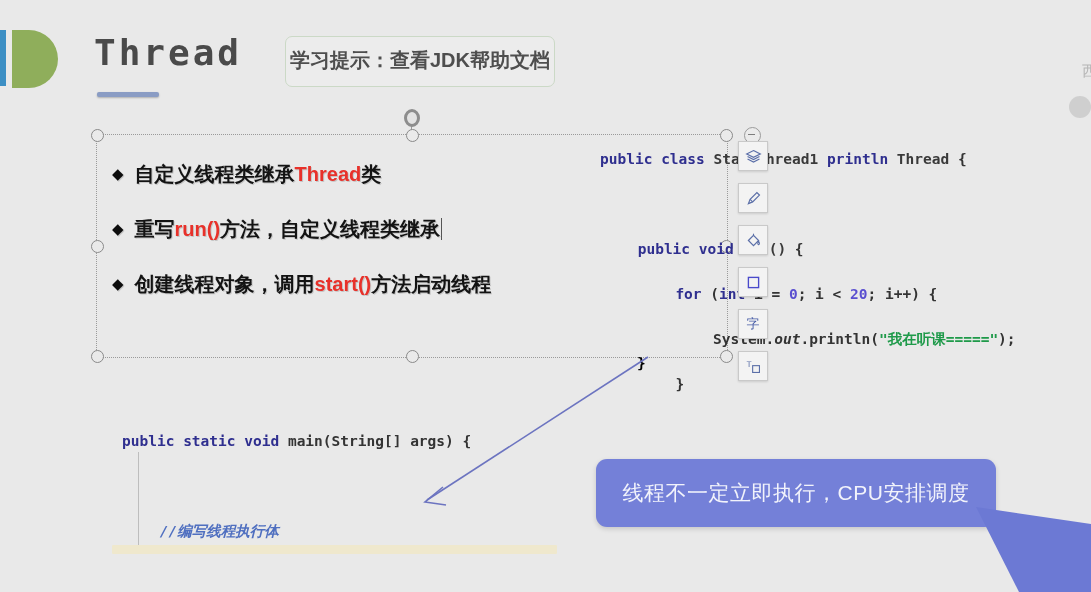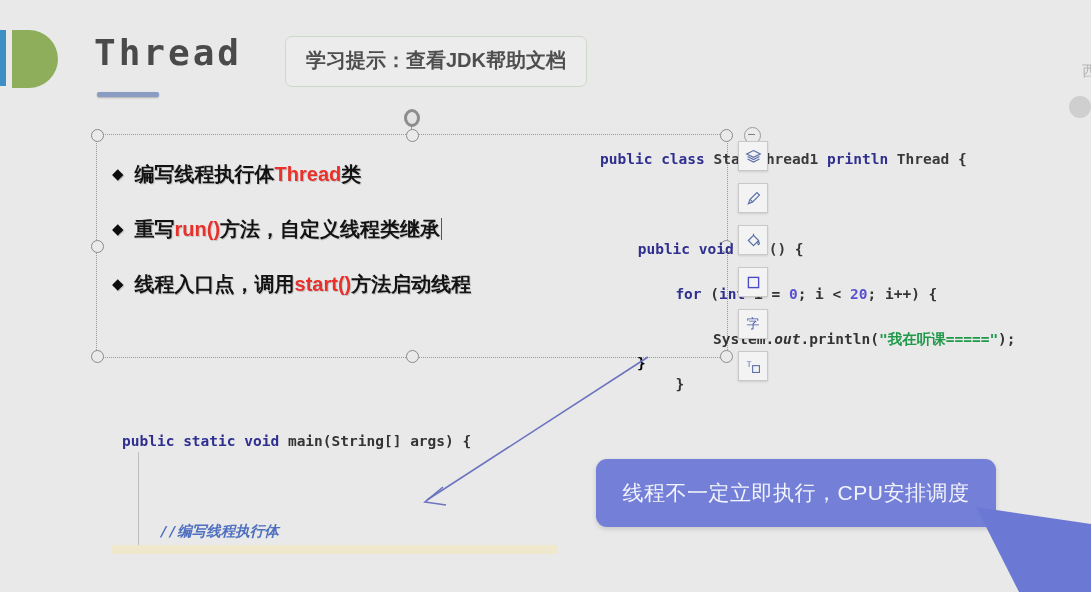--- a/index.html
+++ b/index.html
@@ -22,21 +22,21 @@
     position:absolute;left:94px;top:32px;
     font-size:36px;font-weight:bold;letter-spacing:3px;
     color:#4a4a4a;font-family:"DejaVu Sans Mono","Liberation Mono",monospace;
   }
   #title-underline{position:absolute;left:97px;top:92px;width:62px;height:5px;
     background:#8a9cc4;border-radius:2px;box-shadow:0 1px 2px rgba(0,0,0,.25);}
 
   
   #hint-pill{
     position:absolute;left:285px;top:36px;
-    padding:10px 20px 12px;
+    padding:10px 4px 12px;
     border:1px solid #cbd9c6;border-radius:7px;
     background:#ececec;
     font-size:20px;font-weight:bold;color:#4e4e4e;
     white-space:nowrap;
   }
 
   
   #selection-box{
     position:absolute;left:96px;top:134px;width:630px;height:222px;
     border:1px dotted #9a9a9a;
@@ -144,33 +144,33 @@
     <div class="handle h-mr"></div>
     <div class="handle h-bl"></div>
     <div class="handle h-bm"></div>
     <div class="handle h-br"></div>
   </div>
 
   <div id="bullet-list">
     <div class="bullet-row">
       <span class="bullet-mark">◆</span>
       <span class="bullet-text">
-        <span>编写线程执行体</span><span class="kw">Thread</span><span>类</span>
+        <span>自定义线程类继承</span><span class="kw">Thread</span><span>类</span>
       </span>
     </div>
     <div class="bullet-row">
       <span class="bullet-mark">◆</span>
       <span class="bullet-text">
         <span>重写</span><span class="kw">run()</span><span>方法，自定义线程类继承</span><span class="caret"></span>
       </span>
     </div>
     <div class="bullet-row">
       <span class="bullet-mark">◆</span>
       <span class="bullet-text">
-        <span>线程入口点，调用</span><span class="kw">start()</span><span>方法启动线程</span>
+        <span>创建线程对象，调用</span><span class="kw">start()</span><span>方法启动线程</span>
       </span>
     </div>
   </div>
 
   <div id="code-top" class="code"><div><span class="c-kw">public</span> <span class="c-kw">class</span> <span class="c-type">StartThread1</span> <span class="c-kw">println</span> <span class="c-type">Thread</span> <span class="c-plain">{</span></div>
 <div>&nbsp;</div>
 <div class="lvl1"><span class="c-kw">public</span> <span class="c-kw">void</span> <span class="c-type">run()</span> <span class="c-plain">{</span></div>
 <div class="lvl2"><span class="c-kw">for</span> <span class="c-plain">(</span><span class="c-kw">int</span><span class="c-plain"> i = </span><span class="c-num">0</span><span class="c-plain">; i &lt; </span><span class="c-num">20</span><span class="c-plain">; i++) {</span></div>
 <div class="lvl3"><span class="c-plain">System.</span><span class="c-plain" style="font-style:italic">out</span><span class="c-plain">.println(</span><span class="c-str">"</span><span class="c-str">我在听课=====</span><span class="c-str">"</span><span class="c-plain">);</span></div>
 <div class="lvl2"><span class="c-plain">}</span></div>

